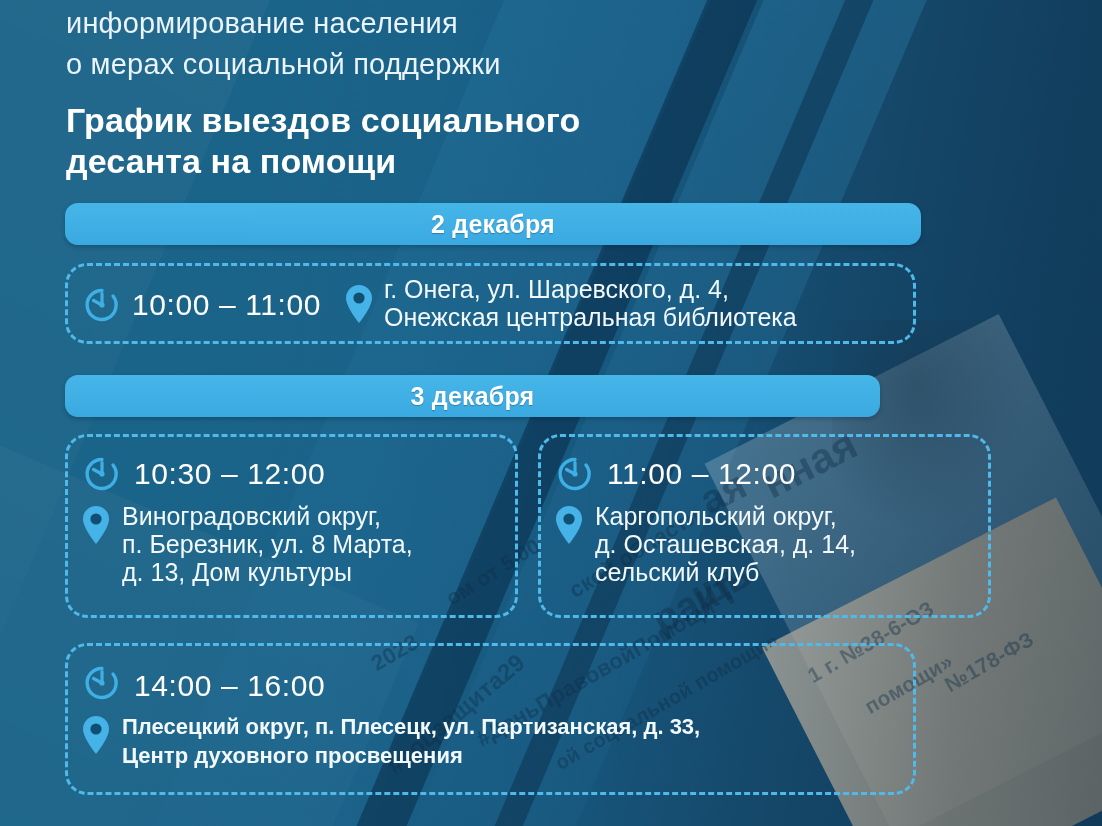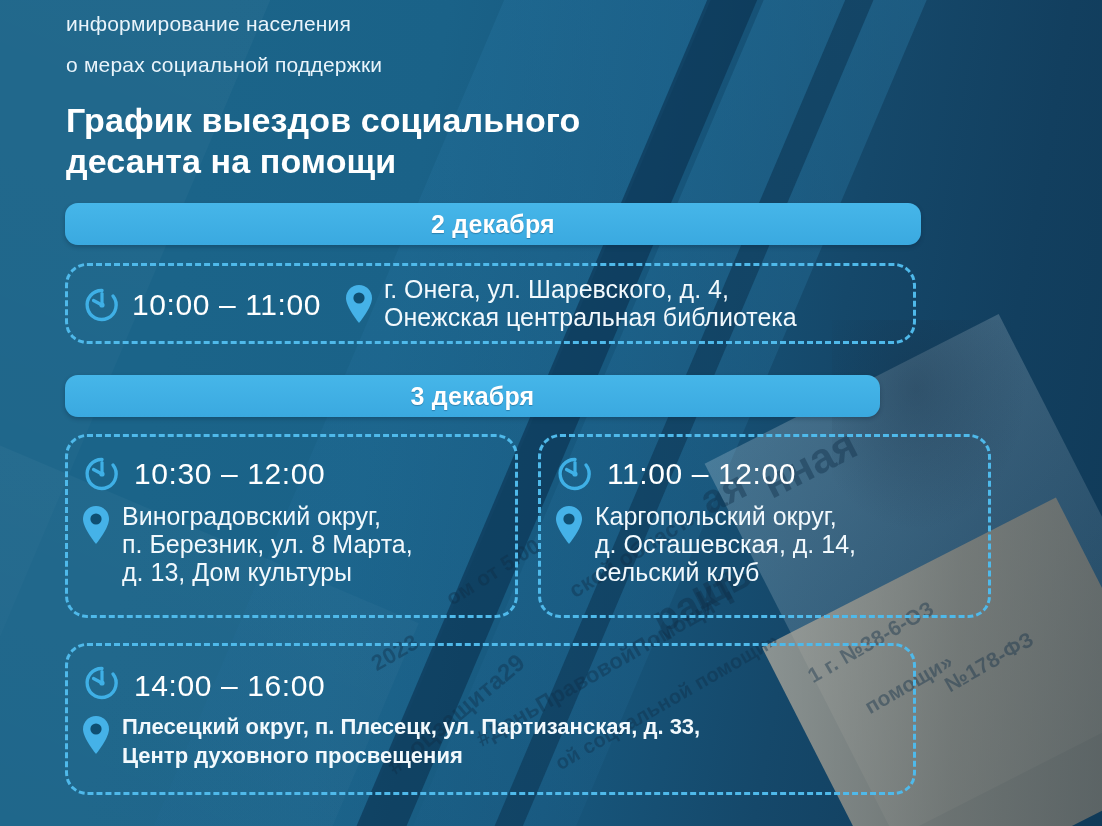--- a/index.html
+++ b/index.html
@@ -49,21 +49,21 @@
     opacity:.8;
   }
   .wm{
     position:absolute;color:rgba(16,44,70,.40);font-weight:700;
     white-space:nowrap;pointer-events:none;letter-spacing:.3px;
   }
 
   
   .head{position:absolute;left:66px;top:0;width:900px;}
   .sub{
-    color:#e9f4fb;font-size:21px;line-height:35px;font-weight:400;
+    color:#e9f4fb;font-size:29px;line-height:35px;font-weight:400;
     letter-spacing:.2px;margin-top:6px;
   }
   .title{
     color:#ffffff;font-size:34px;line-height:41px;font-weight:700;
     margin-top:18px;letter-spacing:.1px;
   }
 
   
   .datebar{
     position:absolute;height:42px;border-radius:13px;

